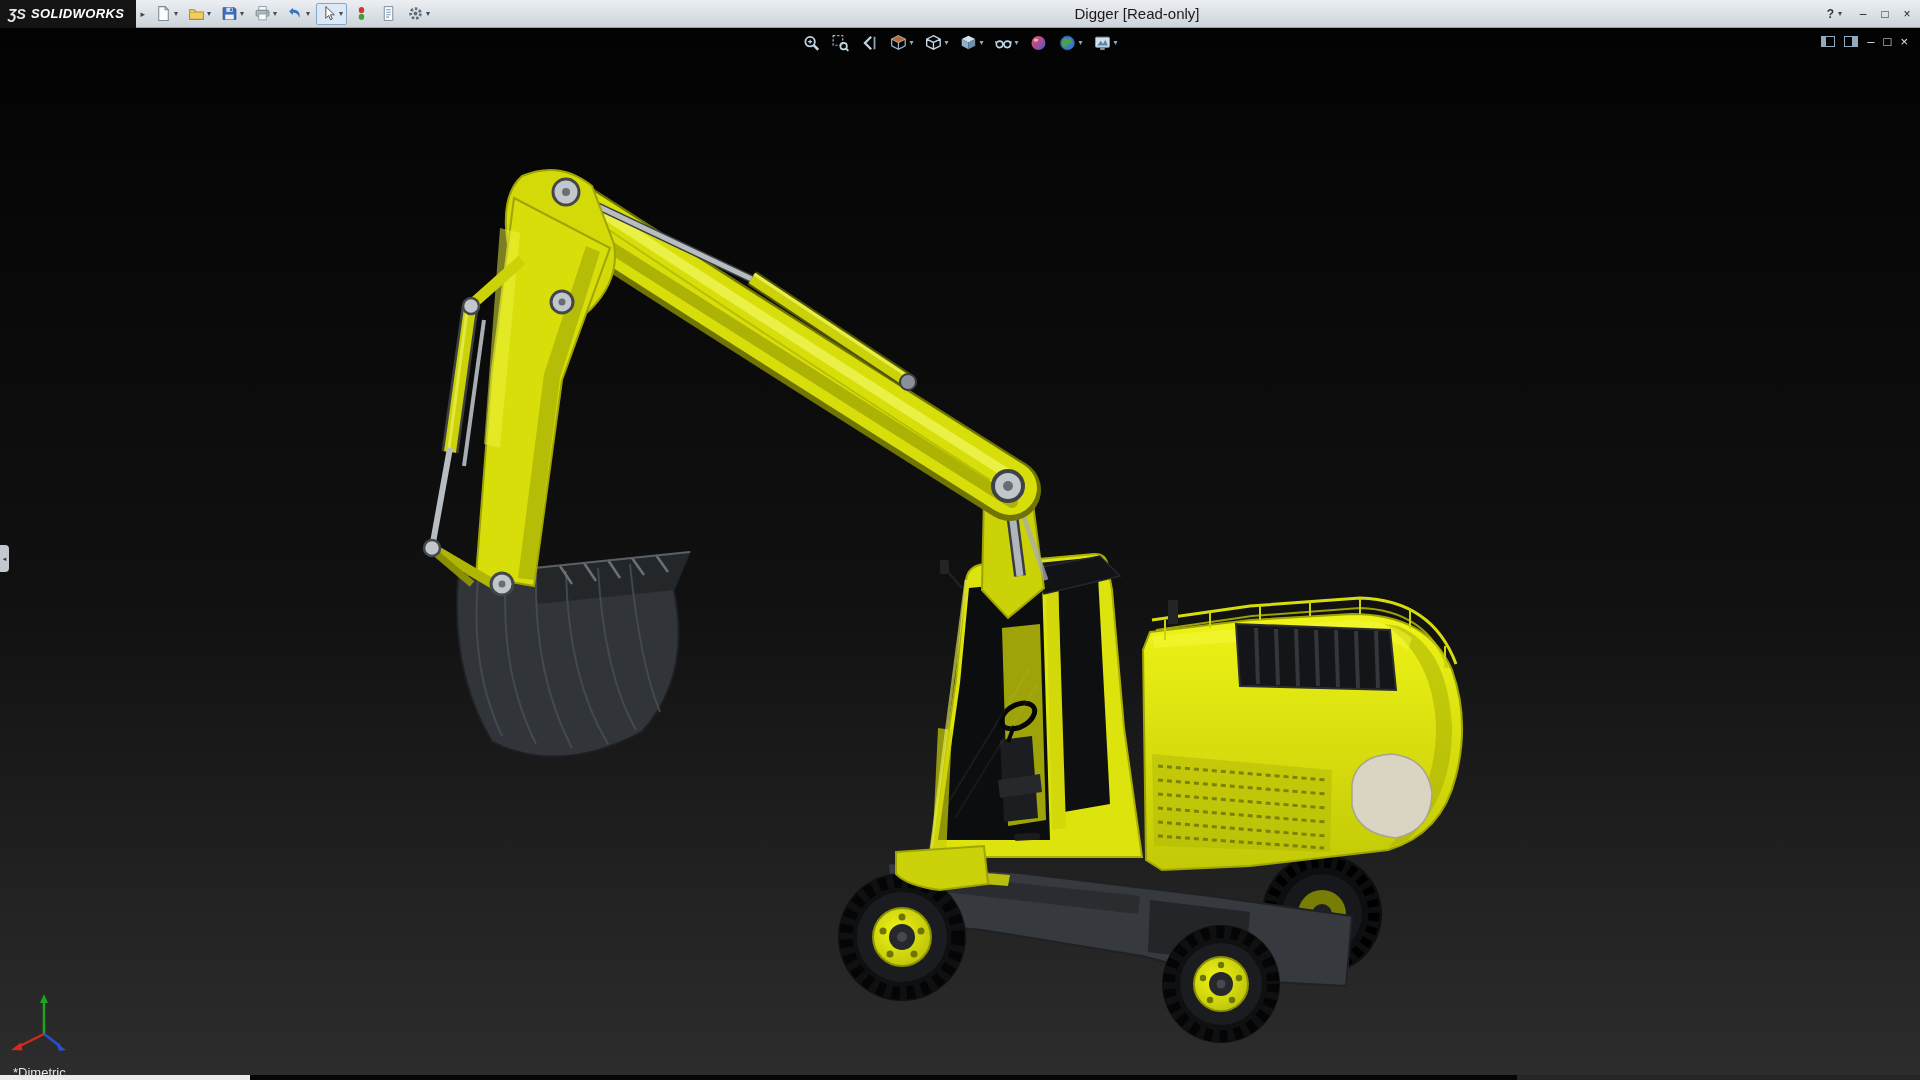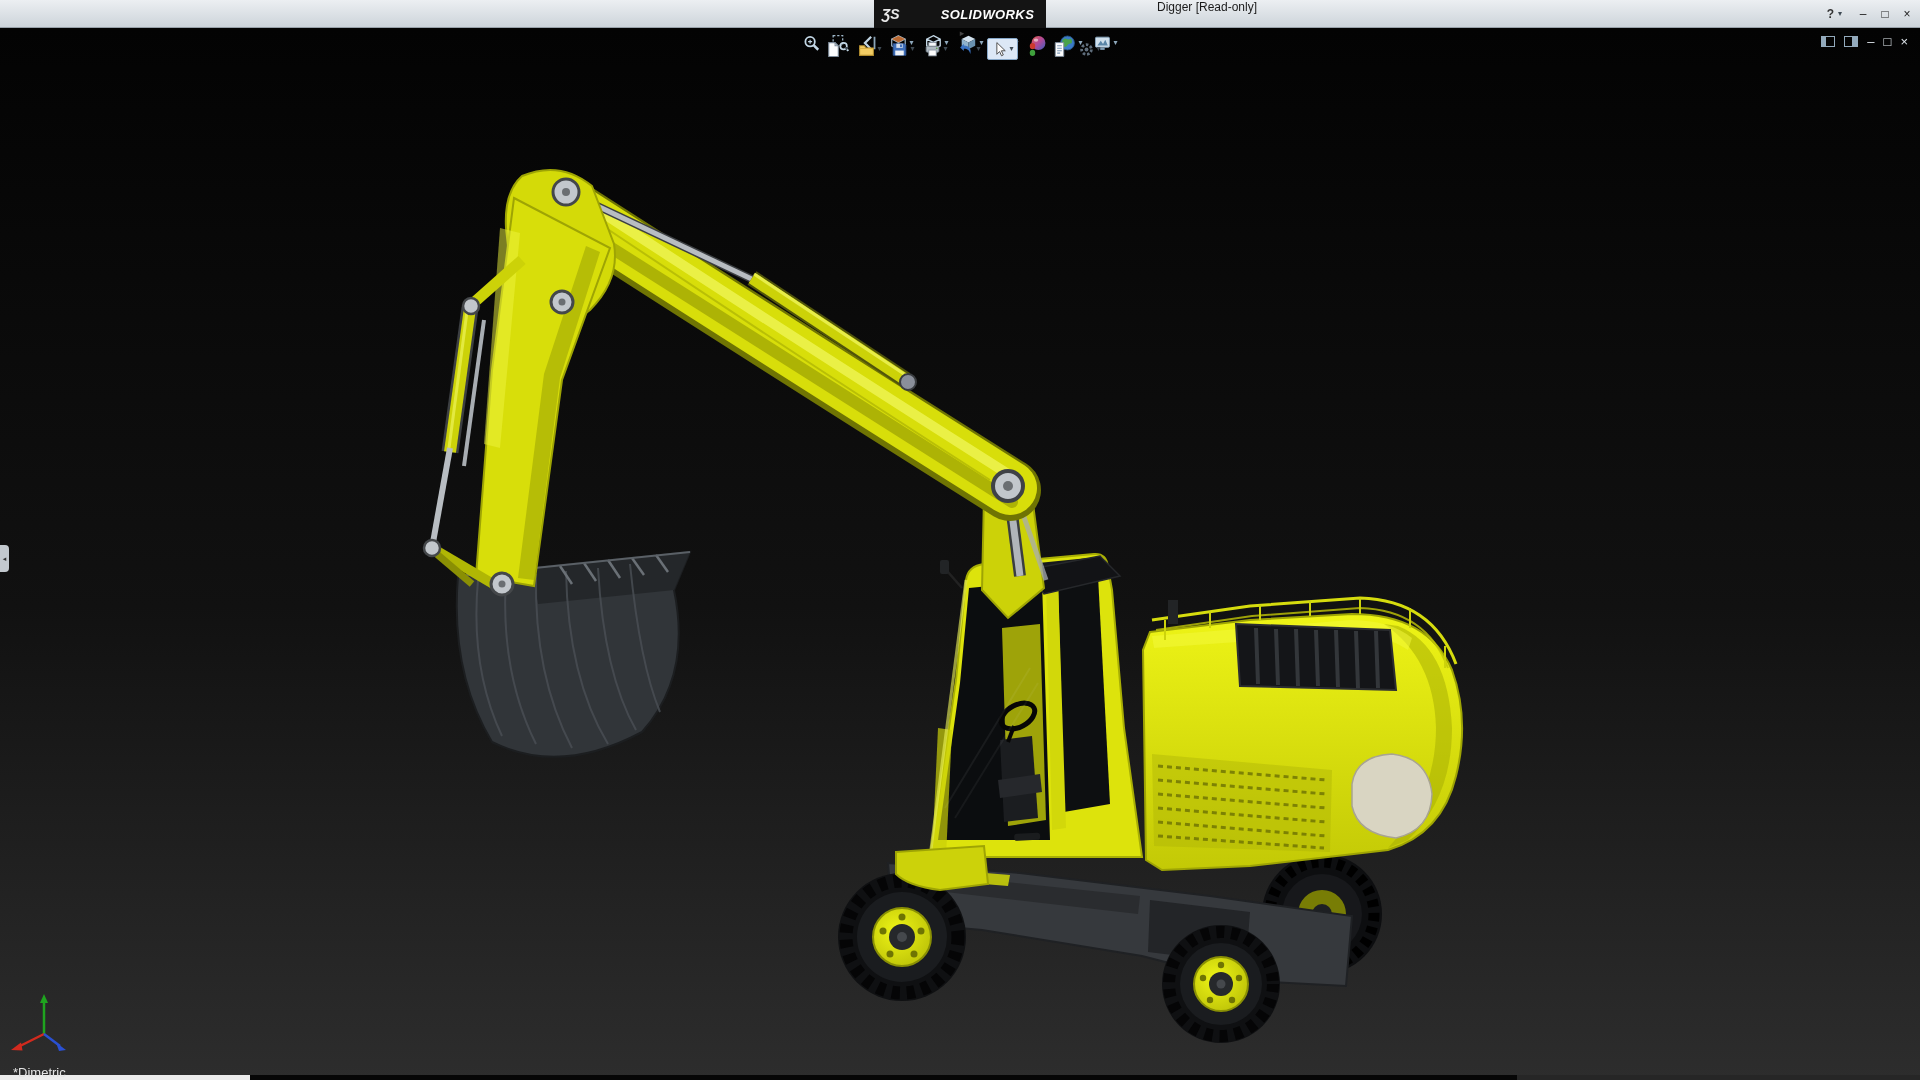--- a/index.html
+++ b/index.html
@@ -4,35 +4,35 @@
 <style>
   * { margin:0; padding:0; box-sizing:border-box; }
   html,body { width:1920px; height:1080px; overflow:hidden; background:#000;
               font-family:"Liberation Sans", sans-serif; }
   .app { position:relative; width:1920px; height:1080px; }
 
   
   .titlebar { position:absolute; top:0; left:0; width:100%; height:28px;
               background:linear-gradient(#eceff2,#cdd4da);
               border-bottom:1px solid #98a1a9;
-              display:flex; align-items:center; z-index:10;flex-direction:column; }
+              display:flex; align-items:center; z-index:10; }
   .logo { height:28px; background:#141414; display:flex; align-items:center;
           padding:0 12px 0 8px; gap:5px; flex:0 0 auto; }
   .logo-mark { color:#e8e8e8; font-weight:bold; font-style:italic; font-size:14px; }
-  .logo-name { color:#ffffff; font-weight:bold; font-style:italic; font-size:13px; letter-spacing:.4px;margin-left:36px; }
+  .logo-name { color:#ffffff; font-weight:bold; font-style:italic; font-size:13px; letter-spacing:.4px; }
   .menu-chevron { color:#444; font-size:9px; margin-left:4px; }
   .tb-tools { display:flex; align-items:center; gap:2px; margin-left:6px; }
   .tool { display:flex; align-items:center; height:22px; padding:0 3px;
           border:1px solid transparent; border-radius:2px; cursor:default; }
   .tool.active { background:#dce8f6; border-color:#86a7c8; }
   .ticon { width:17px; height:17px; display:block; }
   .hud .ticon { width:18px; height:18px; }
   .dd { font-size:8px; color:#3f4a54; margin-left:2px; line-height:1; }
-  .tb-title { position:absolute; left:1207px; transform:translateX(-50%);
-              font-size:12px; color:#1b1b1b; white-space:nowrap; }
+  .tb-title { position:absolute; left:1137px; transform:translateX(-50%);
+              font-size:15px; color:#1b1b1b; white-space:nowrap; }
   .tb-right { position:absolute; right:2px; top:0; height:28px;
               display:flex; align-items:center; }
   .tb-help { font-size:12px; font-weight:bold; color:#333; padding:0 2px; }
   .tb-help-dd { font-size:8px; color:#3f4a54; margin-right:10px; }
   .winbtn { width:22px; height:20px; display:flex; align-items:center;
             justify-content:center; font-size:12px; color:#222; }
 
   
   .viewport { position:absolute; top:28px; left:0; width:1920px; height:1052px;
               background:linear-gradient(#020202,#101010 55%,#2d2d2d); }

